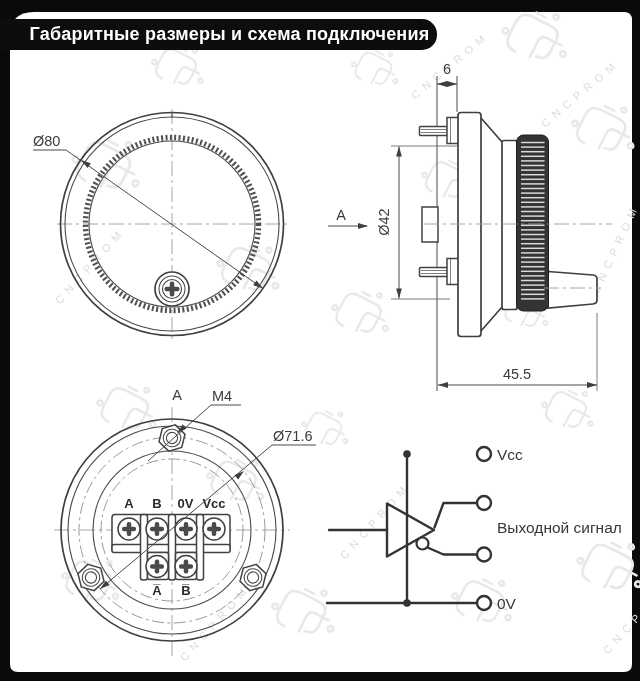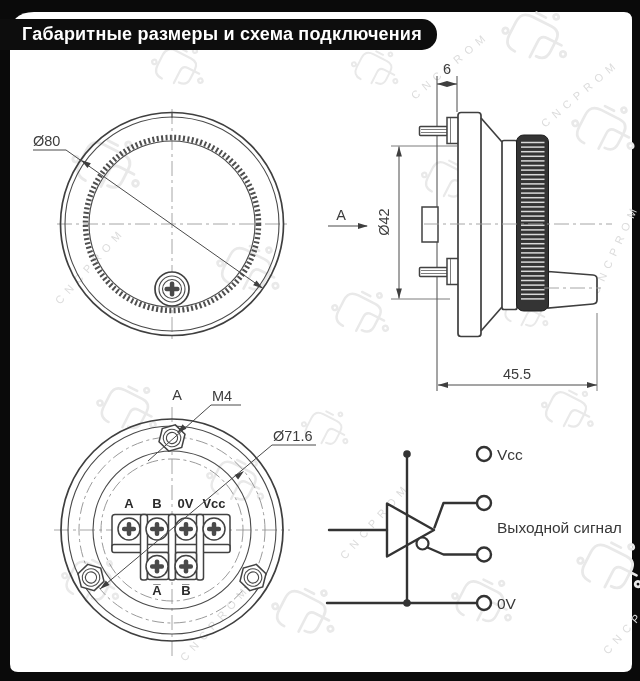--- a/index.html
+++ b/index.html
@@ -2,21 +2,21 @@
 <html><head>
 <meta charset="utf-8">
 <style>
   html,body{margin:0;padding:0;background:#fff;}
   .page{position:relative;width:640px;height:681px;background:#0a0a0a;overflow:hidden;
         font-family:"Liberation Sans",sans-serif;}
   .scene{position:absolute;left:0;top:0;width:640px;height:681px;
          font-family:"Liberation Sans",sans-serif;}
   .banner{position:absolute;left:0;top:19px;width:415px;height:31px;background:#0d0d0d;
           border-radius:0 15px 15px 0;display:flex;align-items:center;padding-left:22px;
-          color:#fff;font-weight:bold;font-size:18px;letter-spacing:.2px;white-space:nowrap;}
+          color:#fff;font-weight:bold;font-size:18px;letter-spacing:.2px;white-space:nowrap;justify-content:center;}
   
   .ln{stroke:#4a4a4a;stroke-width:1;fill:none}
   .ln08{stroke:#5a5a5a;stroke-width:.8;fill:none}
   .edge{stroke:#3f3f3f;stroke-width:1.7;fill:#fff}
   .edgen{stroke:#3f3f3f;stroke-width:1.7;fill:none}
   .ethin{stroke:#4a4a4a;stroke-width:1.1;fill:none}
   .e15{stroke:#424242;stroke-width:1.5;fill:#fff}
   .cl{stroke:#9c9c9c;stroke-width:.9;fill:none;stroke-dasharray:15 4 3 4}
   .clc{stroke:#8f8f8f;stroke-width:.9;fill:none;stroke-dasharray:12 3.5 3 3.5}
   .teeth{stroke:#4f4f4f;stroke-width:5.5;fill:none;stroke-dasharray:2 2.4}

